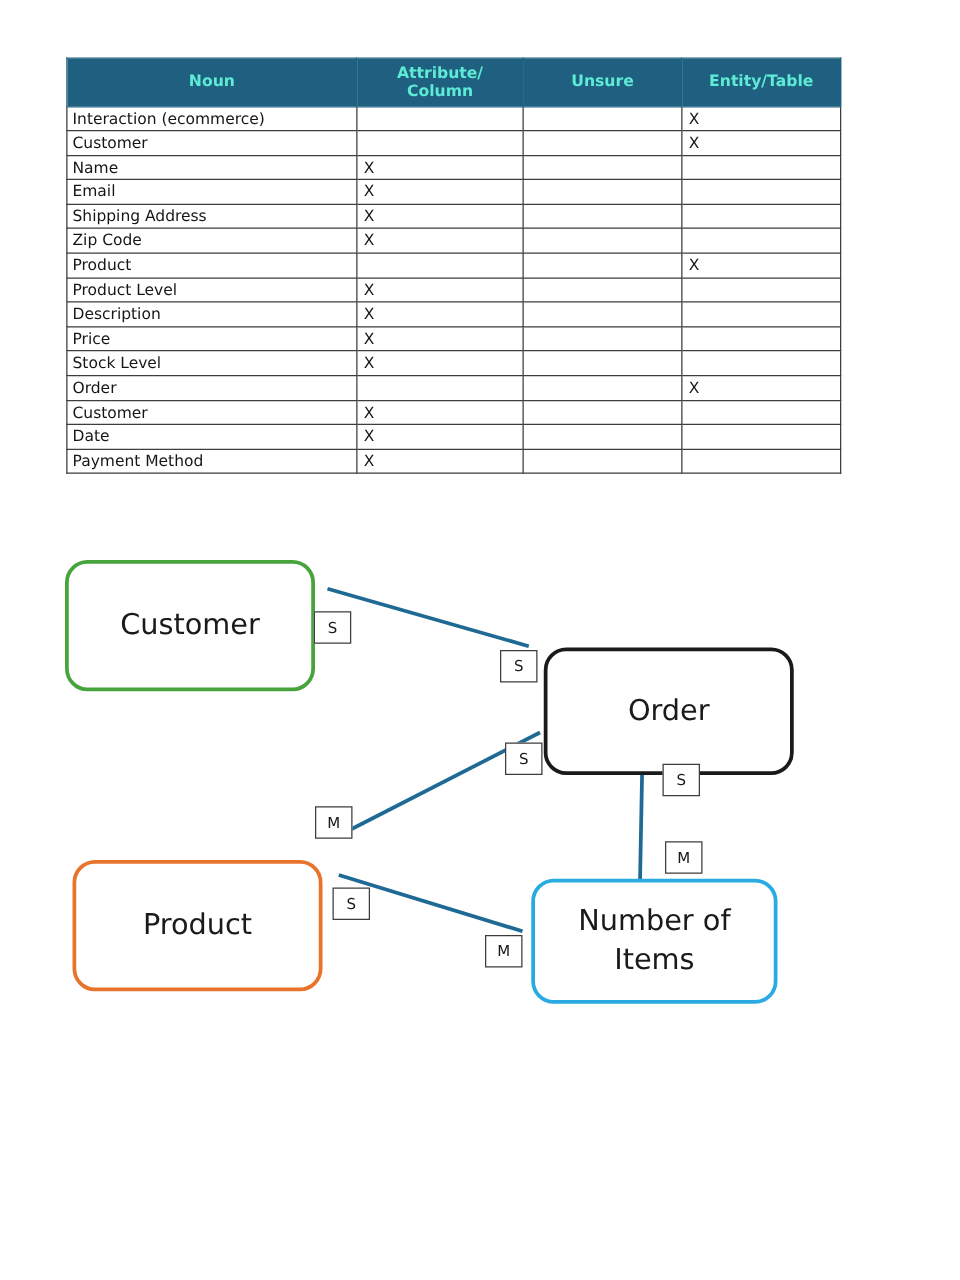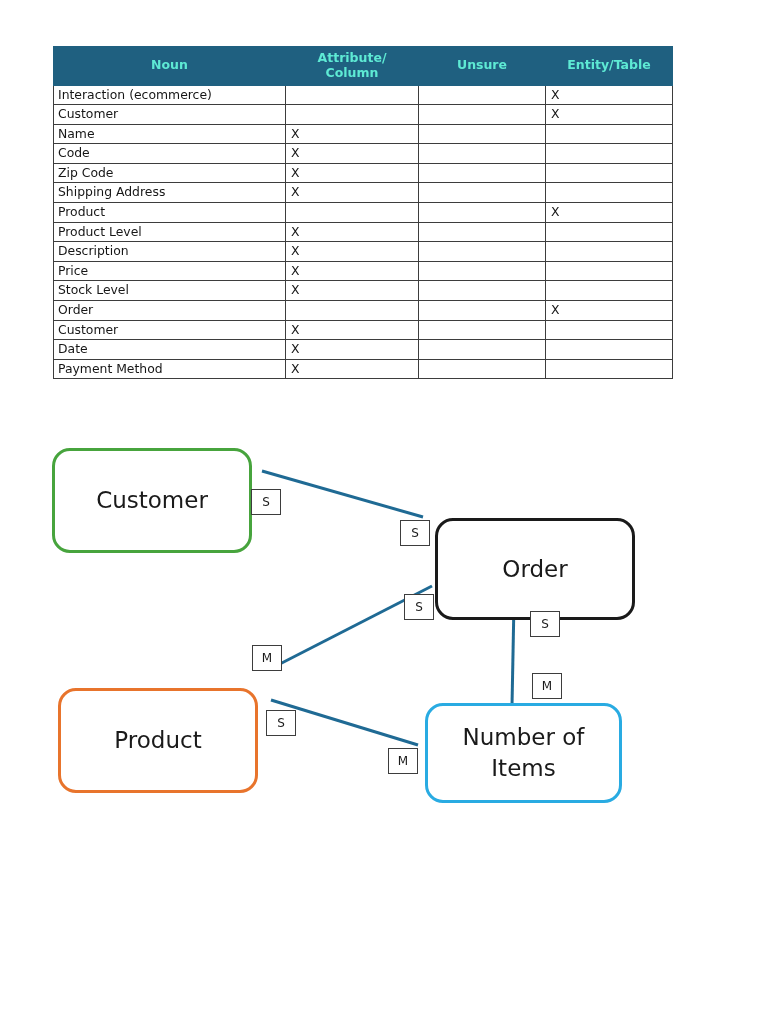--- a/index.html
+++ b/index.html
@@ -157,33 +157,33 @@
           <td class="mark"></td>
           <td class="mark">X</td>
         </tr>
         <tr>
           <td>Name</td>
           <td class="mark">X</td>
           <td class="mark"></td>
           <td class="mark"></td>
         </tr>
         <tr>
-          <td>Code</td>
+          <td>Email</td>
+          <td class="mark">X</td>
+          <td class="mark"></td>
+          <td class="mark"></td>
+        </tr>
+        <tr>
+          <td>Shipping Address</td>
           <td class="mark">X</td>
           <td class="mark"></td>
           <td class="mark"></td>
         </tr>
         <tr>
           <td>Zip Code</td>
-          <td class="mark">X</td>
-          <td class="mark"></td>
-          <td class="mark"></td>
-        </tr>
-        <tr>
-          <td>Shipping Address</td>
           <td class="mark">X</td>
           <td class="mark"></td>
           <td class="mark"></td>
         </tr>
         <tr>
           <td>Product</td>
           <td class="mark"></td>
           <td class="mark"></td>
           <td class="mark">X</td>
         </tr>

